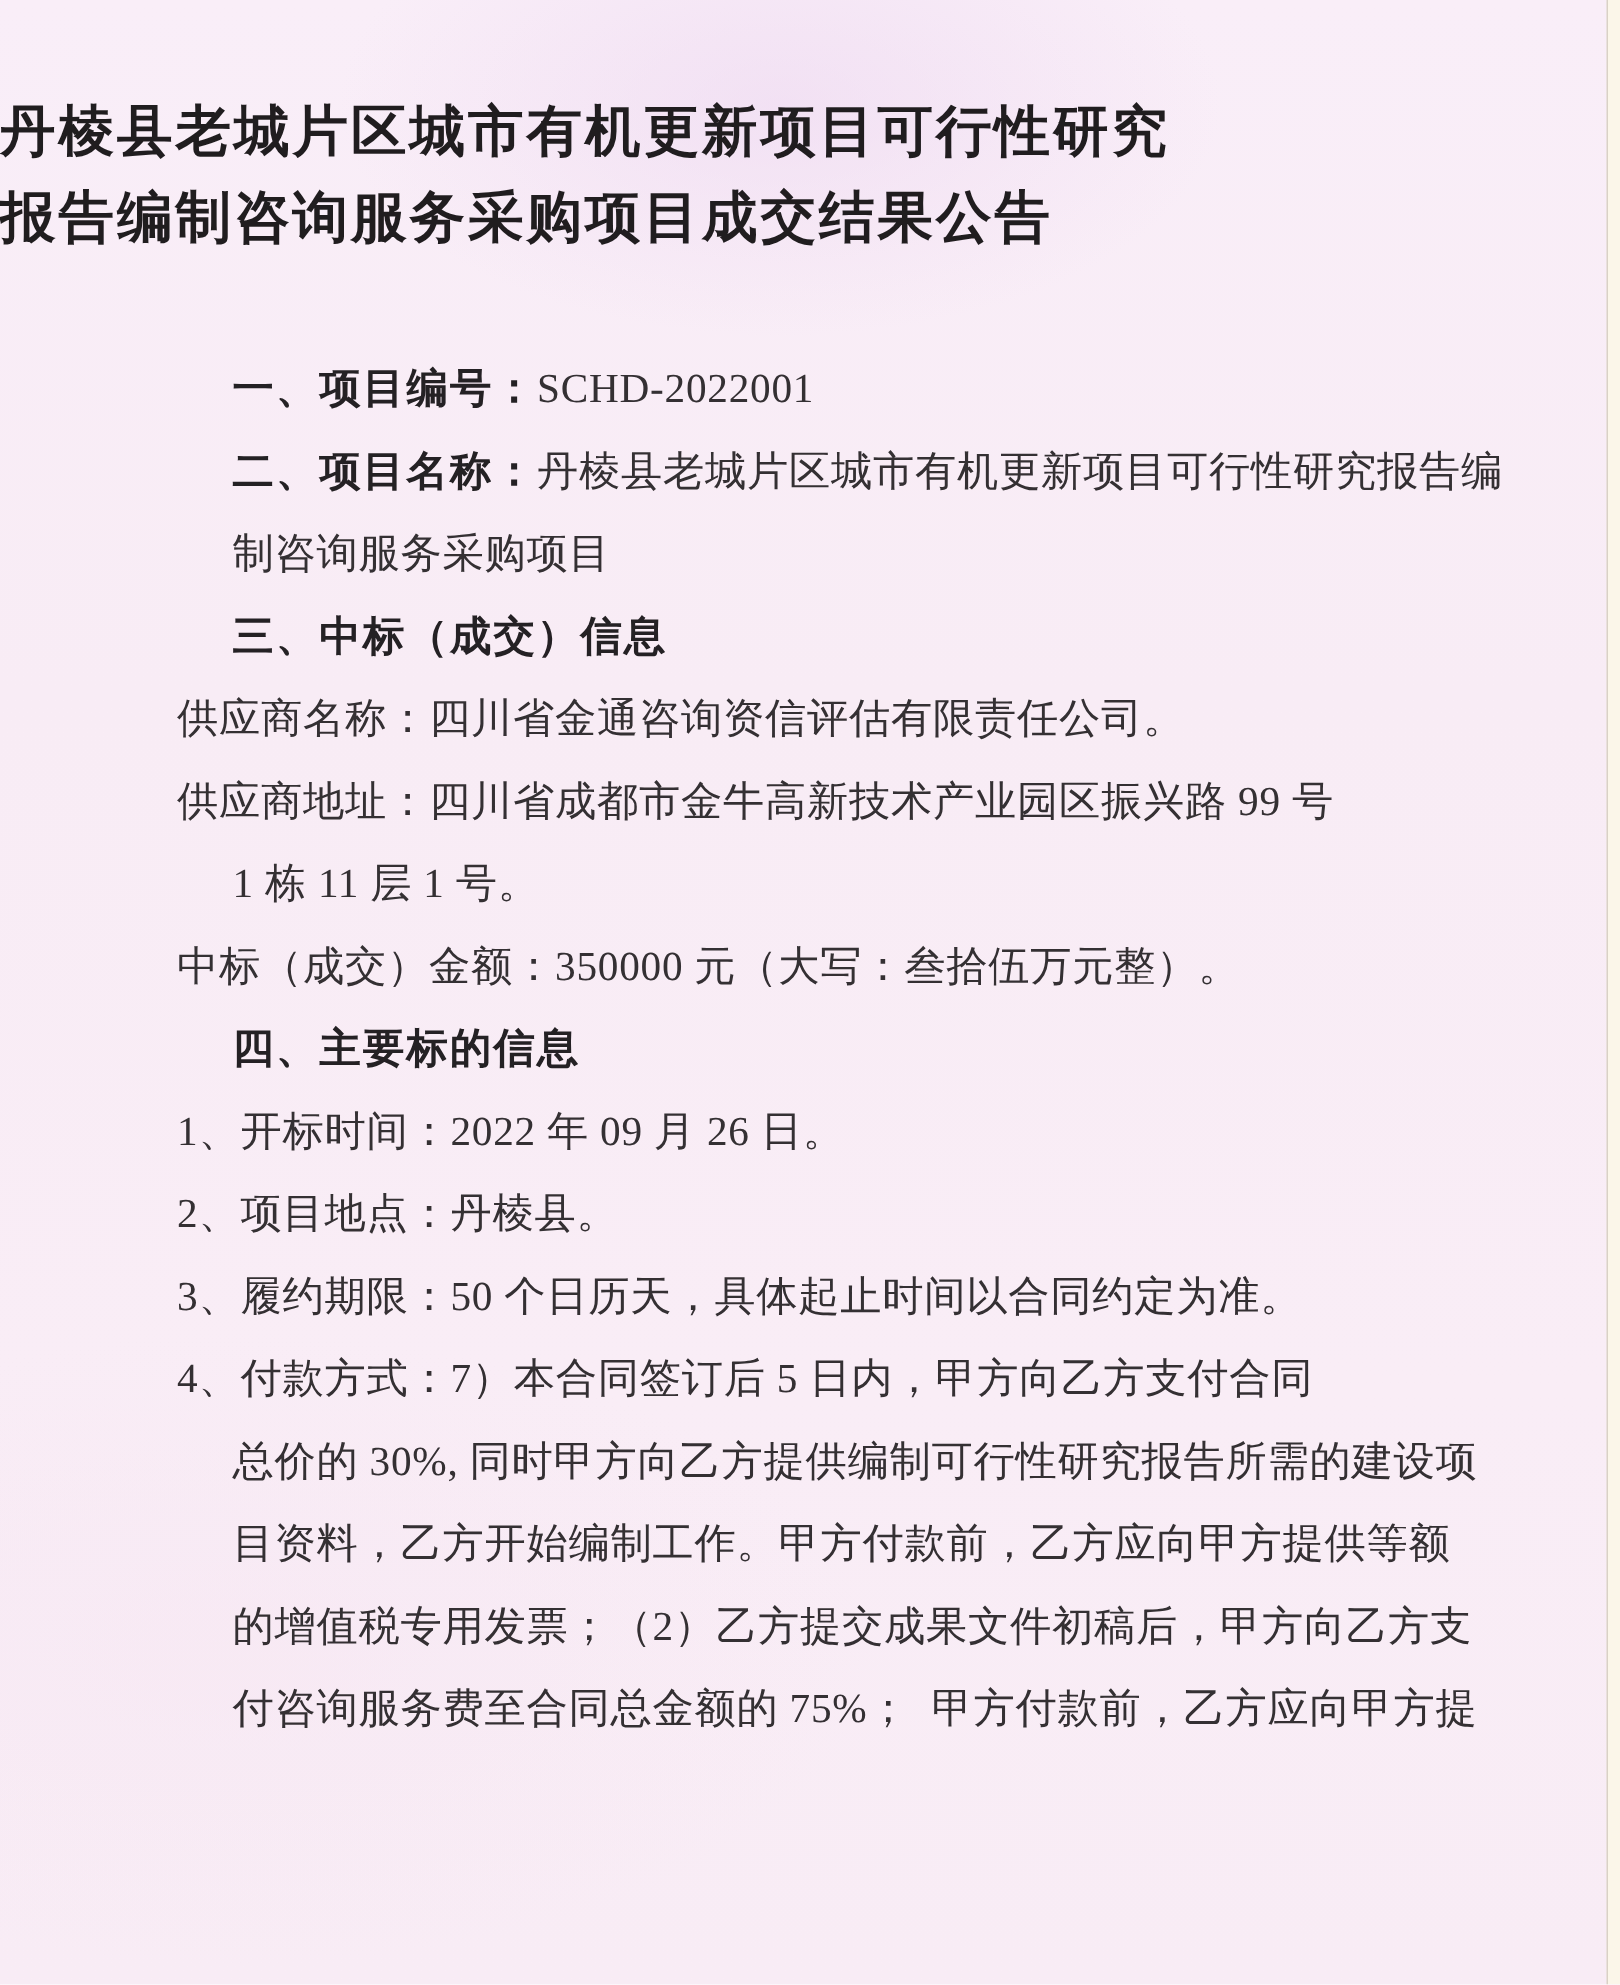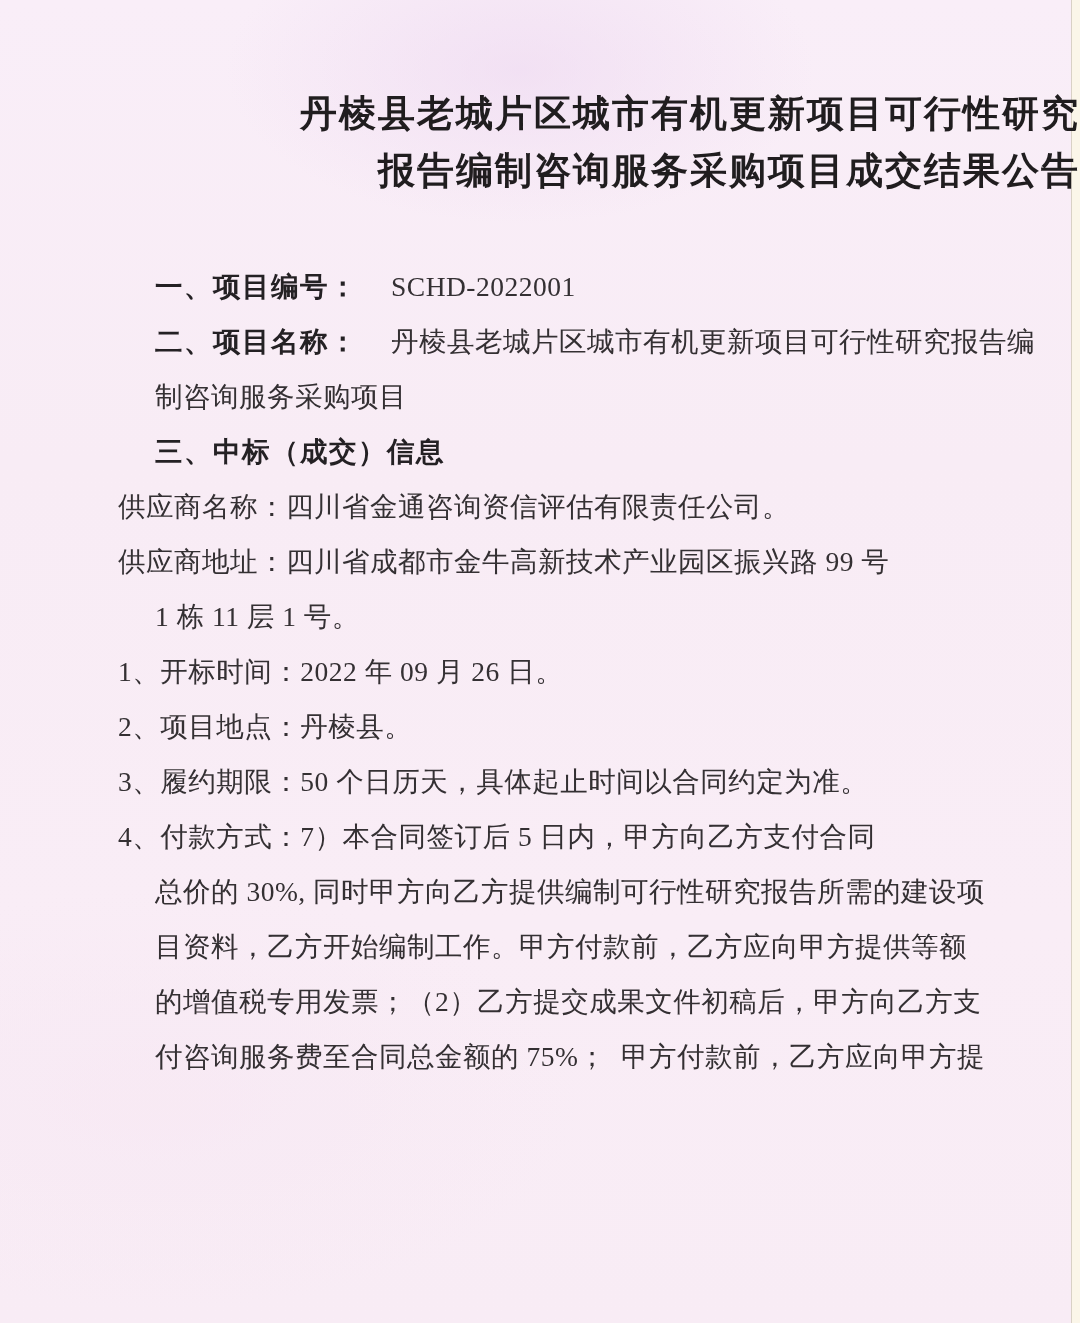--- a/index.html
+++ b/index.html
@@ -29,43 +29,42 @@
     position: absolute;
     top: 0;
     right: 0;
     width: 8px;
     height: 100%;
     background: #fbf6e9;
     border-left: 1px solid rgba(176,164,156,0.45);
   }
   .doc-title {
     position: relative;
-    padding-top: 88px;
-    text-align: right;
-    font-family: Liberation Mono, monospace;
+    padding-top: 60px;
+    text-align: left;
+    font-family: Liberation Serif, serif;
     font-weight: 700;
     font-size: 37px;
     line-height: 57px;
     letter-spacing: 2px;
     color: #201d1f;
   }
   .doc-body {
     position: relative;
     margin-top: 57px;
   }
   .line {
     height: 55px;
     display: flex;
     align-items: center;
     padding-left: 155px;
     font-size: 27.5px;
     letter-spacing: 0.5px;
     white-space: pre;
     color: #343033;
-    gap: 33px;
   }
   .line.indent {
     padding-left: 118px;
   }
   .lbl {
     font-family: "Liberation Sans", "DejaVu Sans", sans-serif;
     font-weight: 700;
     letter-spacing: 1.5px;
     color: #242124;
   }
@@ -83,20 +82,22 @@
   </div>
 
   <div class="doc-body">
     <div class="line"><span class="lbl">一、项目编号：</span><span class="txt">SCHD-2022001</span></div>
     <div class="line"><span class="lbl">二、项目名称：</span><span class="txt">丹棱县老城片区城市有机更新项目可行性研究报告编</span></div>
     <div class="line"><span class="txt">制咨询服务采购项目</span></div>
     <div class="line"><span class="lbl">三、中标（成交）信息</span></div>
     <div class="line indent"><span class="txt">供应商名称：四川省金通咨询资信评估有限责任公司。</span></div>
     <div class="line indent"><span class="txt">供应商地址：四川省成都市金牛高新技术产业园区振兴路 99 号</span></div>
     <div class="line"><span class="txt">1 栋 11 层 1 号。</span></div>
+    <div class="line indent"><span class="txt">中标（成交）金额：350000 元（大写：叁拾伍万元整）。</span></div>
+    <div class="line"><span class="lbl">四、主要标的信息</span></div>
     <div class="line indent"><span class="txt">1、开标时间：2022 年 09 月 26 日。</span></div>
     <div class="line indent"><span class="txt">2、项目地点：丹棱县。</span></div>
     <div class="line indent"><span class="txt">3、履约期限：50 个日历天，具体起止时间以合同约定为准。</span></div>
     <div class="line indent"><span class="txt">4、付款方式：7）本合同签订后 5 日内，甲方向乙方支付合同</span></div>
     <div class="line"><span class="txt">总价的 30%, 同时甲方向乙方提供编制可行性研究报告所需的建设项</span></div>
     <div class="line"><span class="txt">目资料，乙方开始编制工作。甲方付款前，乙方应向甲方提供等额</span></div>
     <div class="line"><span class="txt">的增值税专用发票；（2）乙方提交成果文件初稿后，甲方向乙方支</span></div>
     <div class="line"><span class="txt">付咨询服务费至合同总金额的 75%；  甲方付款前，乙方应向甲方提</span></div>
   </div>
 </div>

